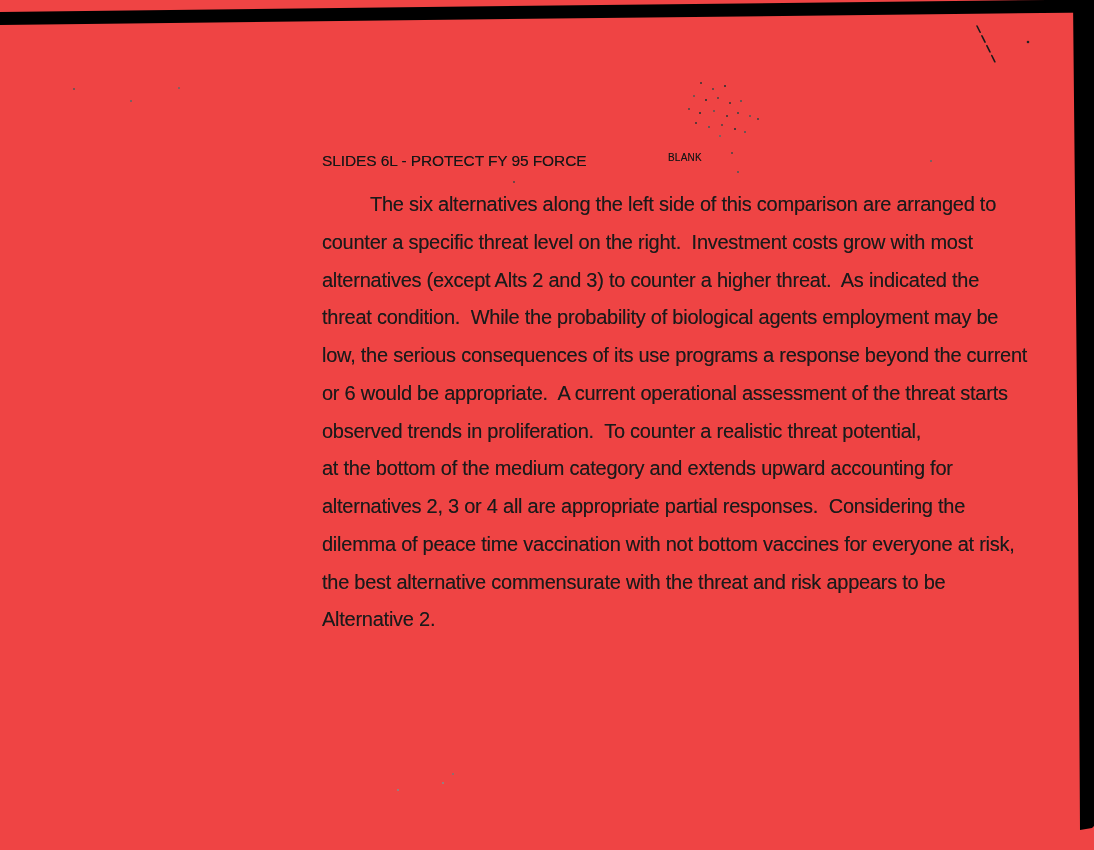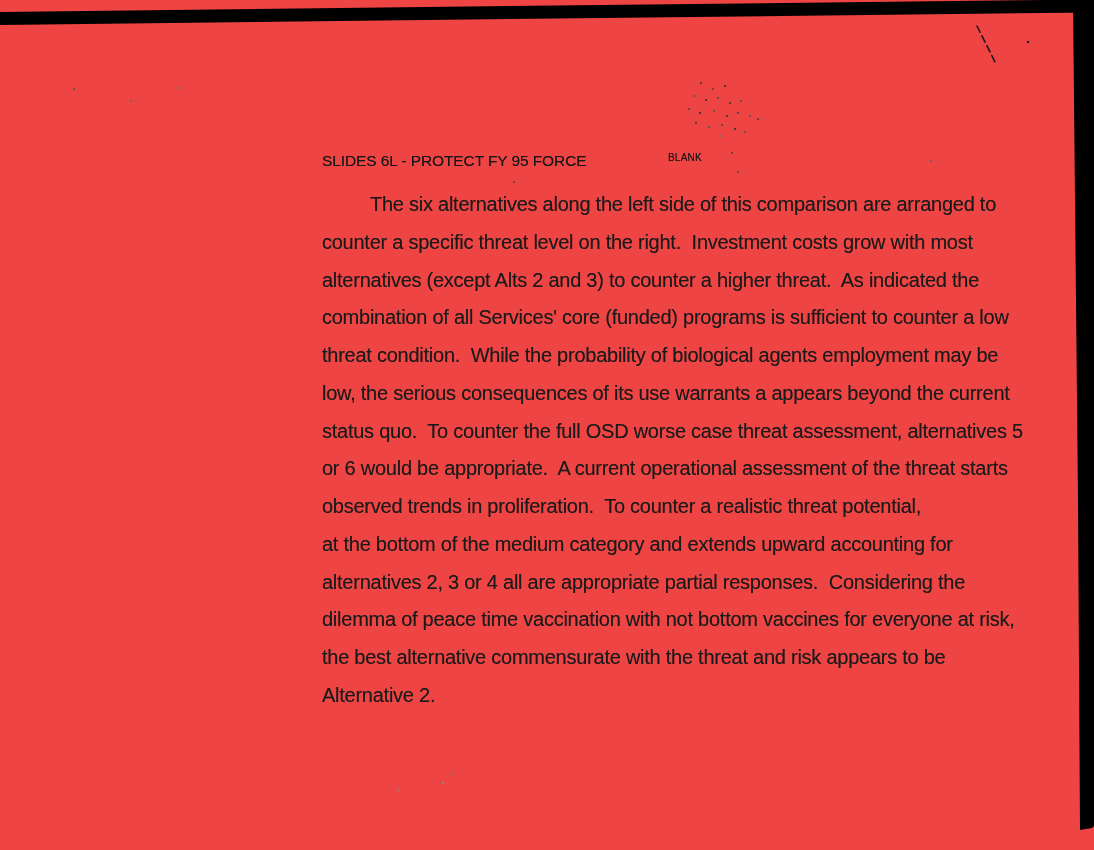--- a/index.html
+++ b/index.html
@@ -100,24 +100,22 @@
 
   <div class="doc">
     <div class="title-row">
       <span class="doc-title">SLIDES 6L - PROTECT FY 95 FORCE</span>
       <span class="blank-label">BLANK</span>
     </div>
     <div class="body-text">
       <div class="line indent">The six alternatives along the left side of this comparison are arranged to</div>
       <div class="line">counter a specific threat level on the right.  Investment costs grow with most</div>
       <div class="line">alternatives (except Alts 2 and 3) to counter a higher threat.  As indicated the</div>
-      <div class="line">combination of all Services' core (funded) programs is sufficient to counter a low</div>
       <div class="line">threat condition.  While the probability of biological agents employment may be</div>
-      <div class="line">low, the serious consequences of its use warrants a appears beyond the current</div>
-      <div class="line">status quo.  To counter the full OSD worse case threat assessment, alternatives 5</div>
+      <div class="line">low, the serious consequences of its use programs a response beyond the current</div>
       <div class="line">or 6 would be appropriate.  A current operational assessment of the threat starts</div>
       <div class="line">observed trends in proliferation.  To counter a realistic threat potential,</div>
       <div class="line">at the bottom of the medium category and extends upward accounting for</div>
       <div class="line">alternatives 2, 3 or 4 all are appropriate partial responses.  Considering the</div>
       <div class="line">dilemma of peace time vaccination with not bottom vaccines for everyone at risk,</div>
       <div class="line">the best alternative commensurate with the threat and risk appears to be</div>
       <div class="line">Alternative 2.</div>
     </div>
   </div>
 

